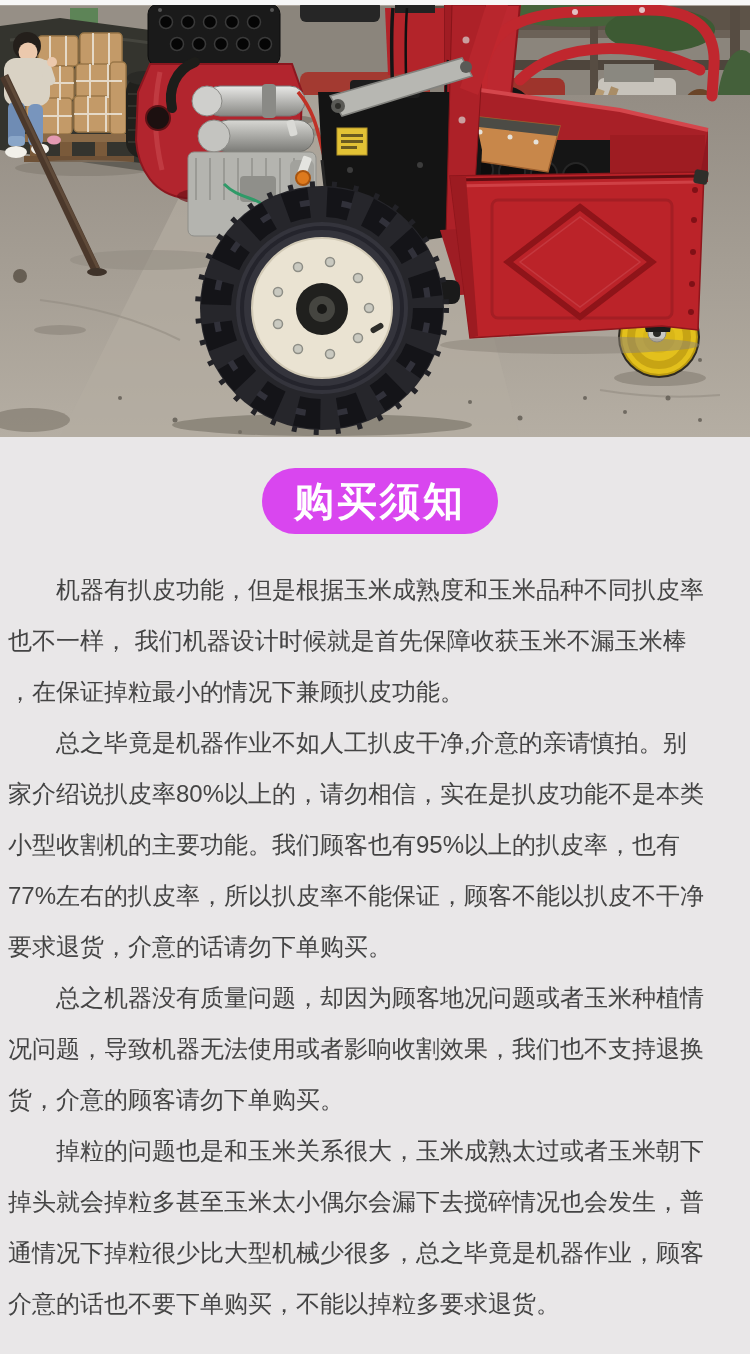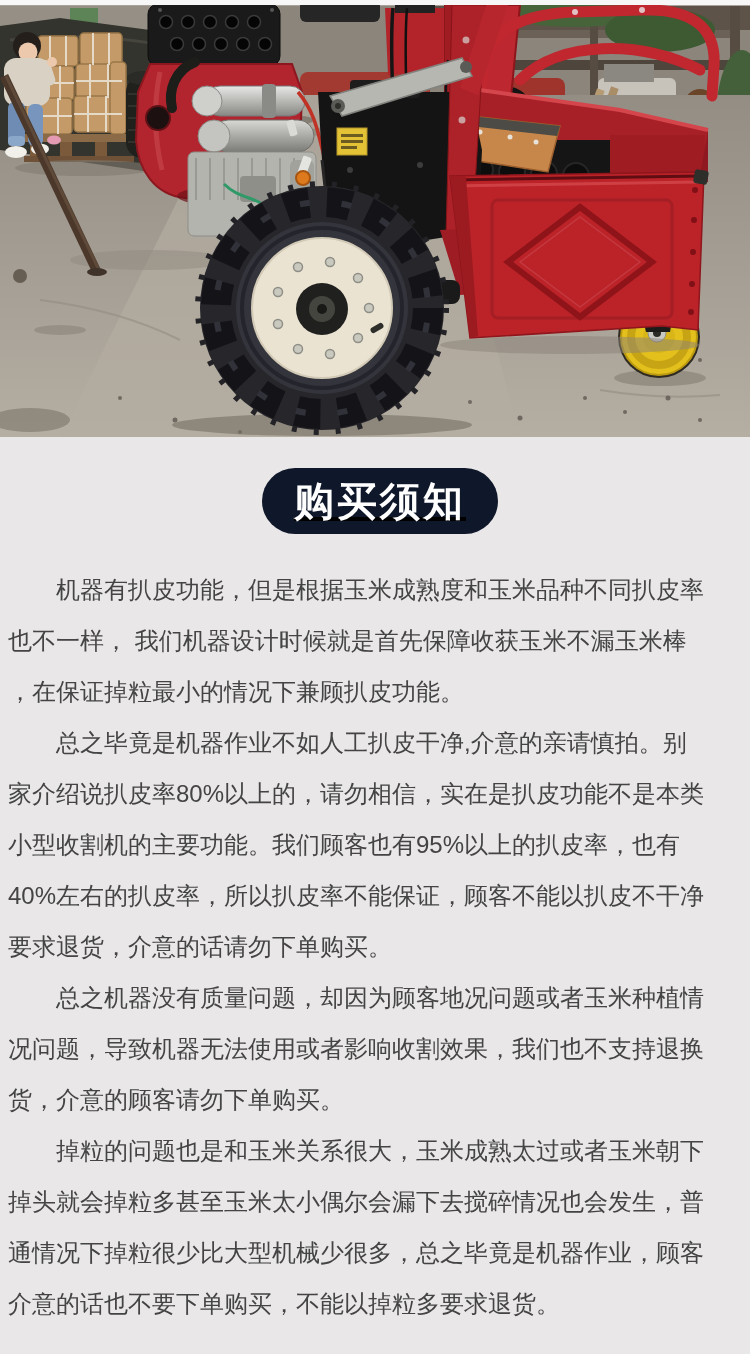--- a/index.html
+++ b/index.html
@@ -318,32 +318,32 @@
       <circle cx="322" cy="309" r="26" fill="#20201e"></circle>
       <circle cx="322" cy="309" r="13" fill="#454540"></circle>
       <circle cx="322" cy="309" r="5" fill="#191917"></circle>
     </g>
   </g>
 
   <rect x="0" y="0" width="750" height="5" fill="#f7f7f7"></rect>
 </svg>
 </div>
 
-<div class="banner" style="background: #0f172a; text-decoration: underline;">
+<div class="banner" style="background: #d946ef;">
   <span class="banner-label" style="color: rgb(255, 255, 255);">购买须知</span>
 </div>
 
 <div class="notice-text">
   <p style="color: rgb(68, 68, 68);">机器有扒皮功能，但是根据玉米成熟度和玉米品种不同扒皮率
 也不一样， 我们机器设计时候就是首先保障收获玉米不漏玉米棒
 ，在保证掉粒最小的情况下兼顾扒皮功能。</p>
   <p style="color: rgb(68, 68, 68);">总之毕竟是机器作业不如人工扒皮干净,介意的亲请慎拍。别
 家介绍说扒皮率80%以上的，请勿相信，实在是扒皮功能不是本类
 小型收割机的主要功能。我们顾客也有95%以上的扒皮率，也有
-40%左右的扒皮率，所以扒皮率不能保证，顾客不能以扒皮不干净
+77%左右的扒皮率，所以扒皮率不能保证，顾客不能以扒皮不干净
 要求退货，介意的话请勿下单购买。</p>
   <p style="color: rgb(68, 68, 68);">总之机器没有质量问题，却因为顾客地况问题或者玉米种植情
 况问题，导致机器无法使用或者影响收割效果，我们也不支持退换
 货，介意的顾客请勿下单购买。</p>
   <p style="color: rgb(68, 68, 68);">掉粒的问题也是和玉米关系很大，玉米成熟太过或者玉米朝下
 掉头就会掉粒多甚至玉米太小偶尔会漏下去搅碎情况也会发生，普
 通情况下掉粒很少比大型机械少很多，总之毕竟是机器作业，顾客
 介意的话也不要下单购买，不能以掉粒多要求退货。</p>
 </div>
 

